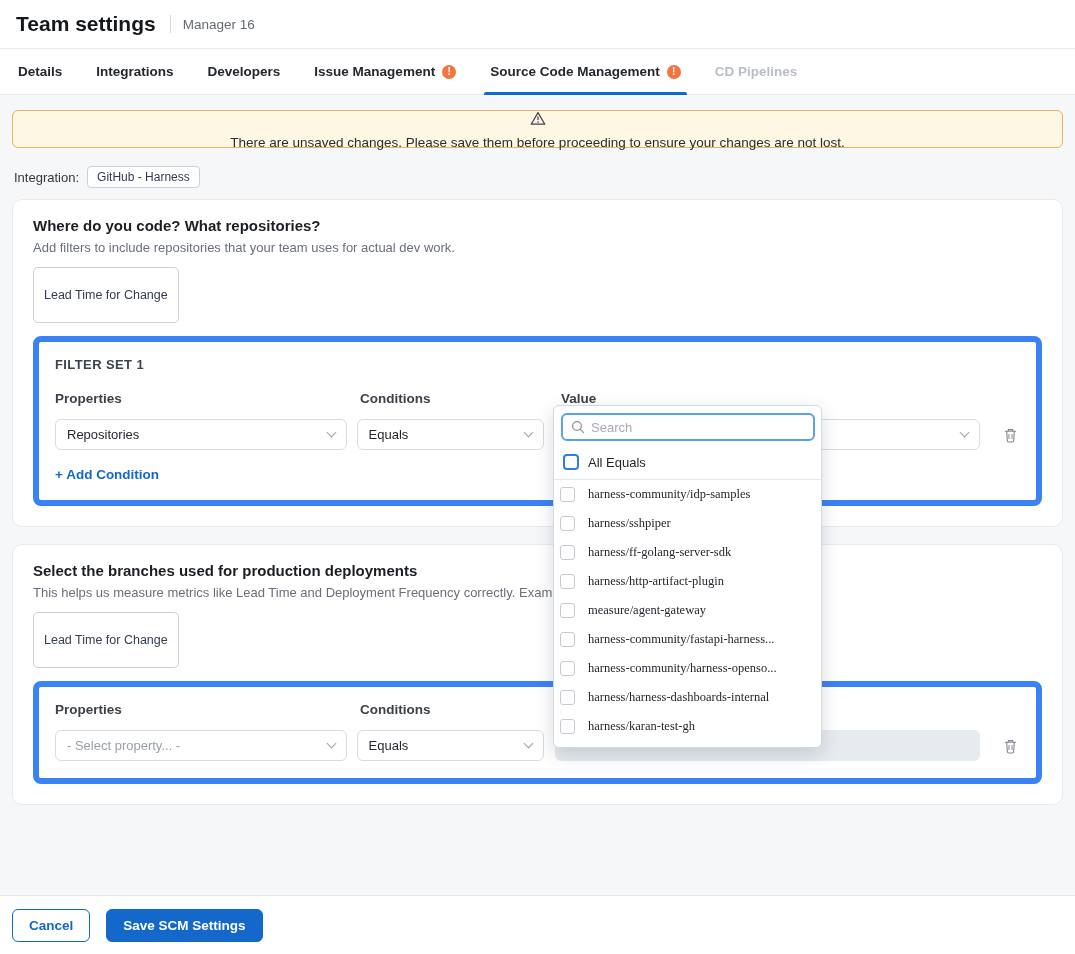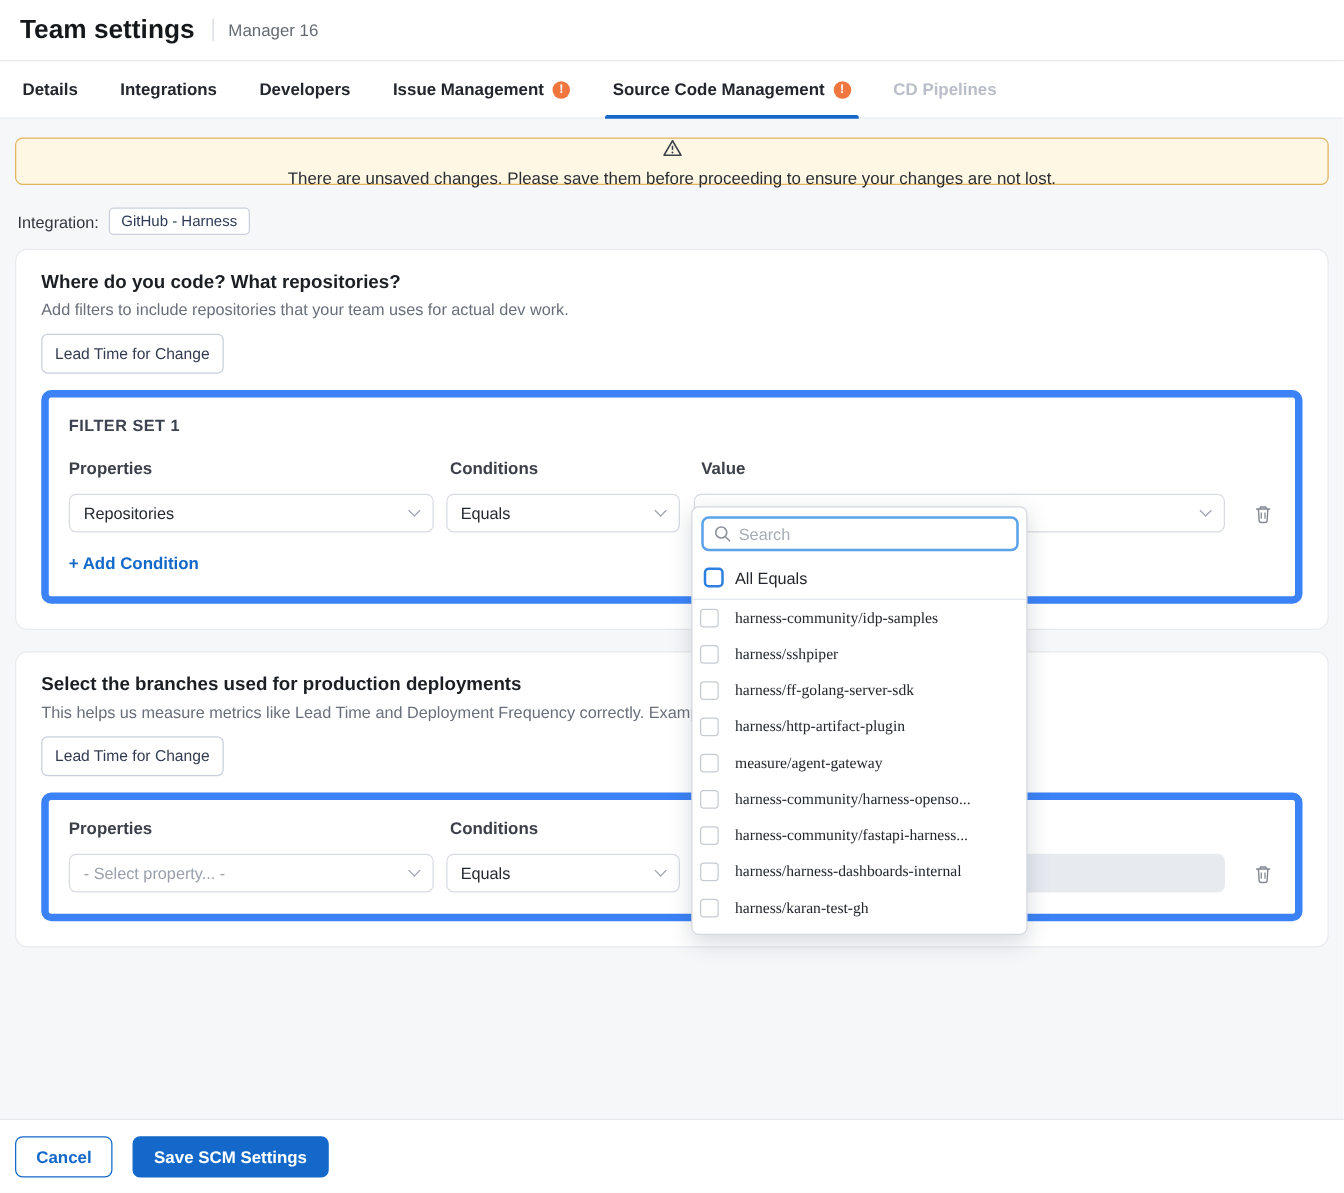--- a/index.html
+++ b/index.html
@@ -32,21 +32,21 @@
   .integration-row { margin:18px 0 0 14px; display:flex; align-items:center; gap:8px; }
   .integration-label { font-size:13px; color:#32373d; }
   .integration-chip { background:#fff; border:1px solid #c9d0dc; border-radius:4px; padding:3px 9px;
     font-size:12px; color:#2e3a55; }
 
   .card { margin:11px 12px 0; background:#fff; border:1px solid #e8eaee; border-radius:10px; padding:17px 20px 20px; }
   .card + .card { margin-top:17px; }
   .card h2 { font-size:15px; font-weight:bold; color:#1b1f23; }
   .card .subtitle { margin-top:6px; font-size:13px; color:#696f7a; white-space:nowrap; overflow:hidden; }
   .metric-chip { display:inline-block; margin-top:12px; background:#fff; border:1px solid #c9d0dc; border-radius:5px;
-    padding:8px 10px; font-size:12.5px; color:#343c52; }
+    padding:20px 10px; font-size:12.5px; color:#343c52; }
 
   .filter-box { margin-top:13px; border:6px solid #3b82f6; border-radius:8px; padding:15px 16px 17px; }
   .filter-set-label { font-size:13px; font-weight:bold; letter-spacing:.4px; color:#3d4350; }
   .cols { display:flex; align-items:center; }
   .col-props { width:295px; margin-right:10px; }
   .col-conds { width:190px; margin-right:11px; }
   .col-value { width:430px; margin-right:20px; }
   .col-head { font-size:13.5px; font-weight:bold; color:#3c4149; }
   .head-row { margin-top:19px; }
   .field-row { margin-top:13px; }
@@ -259,25 +259,25 @@
   <div class="dd-item">
     <span class="cb"></span>
     <span>harness/http-artifact-plugin</span>
   </div>
   <div class="dd-item">
     <span class="cb"></span>
     <span>measure/agent-gateway</span>
   </div>
   <div class="dd-item">
     <span class="cb"></span>
+    <span>harness-community/fastapi-harness...</span>
+  </div>
+  <div class="dd-item">
+    <span class="cb"></span>
     <span>harness-community/harness-openso...</span>
-  </div>
-  <div class="dd-item">
-    <span class="cb"></span>
-    <span>harness-community/fastapi-harness...</span>
   </div>
   <div class="dd-item">
     <span class="cb"></span>
     <span>harness/harness-dashboards-internal</span>
   </div>
   <div class="dd-item">
     <span class="cb"></span>
     <span>harness/karan-test-gh</span>
   </div>
   <div class="dd-item">

